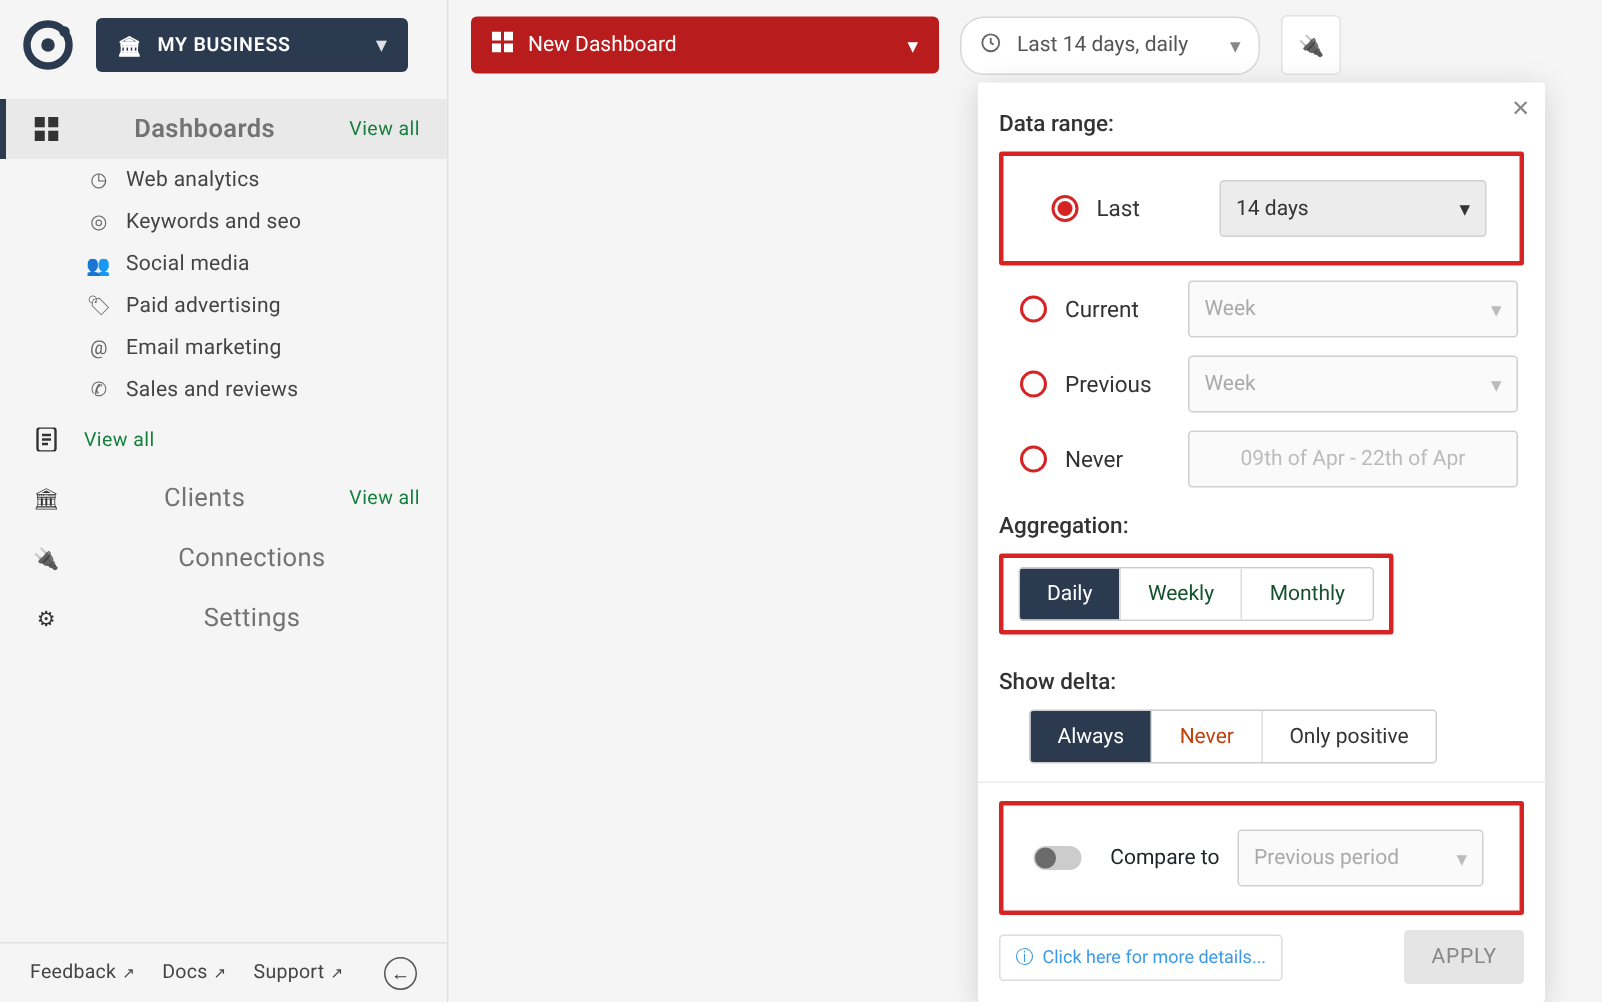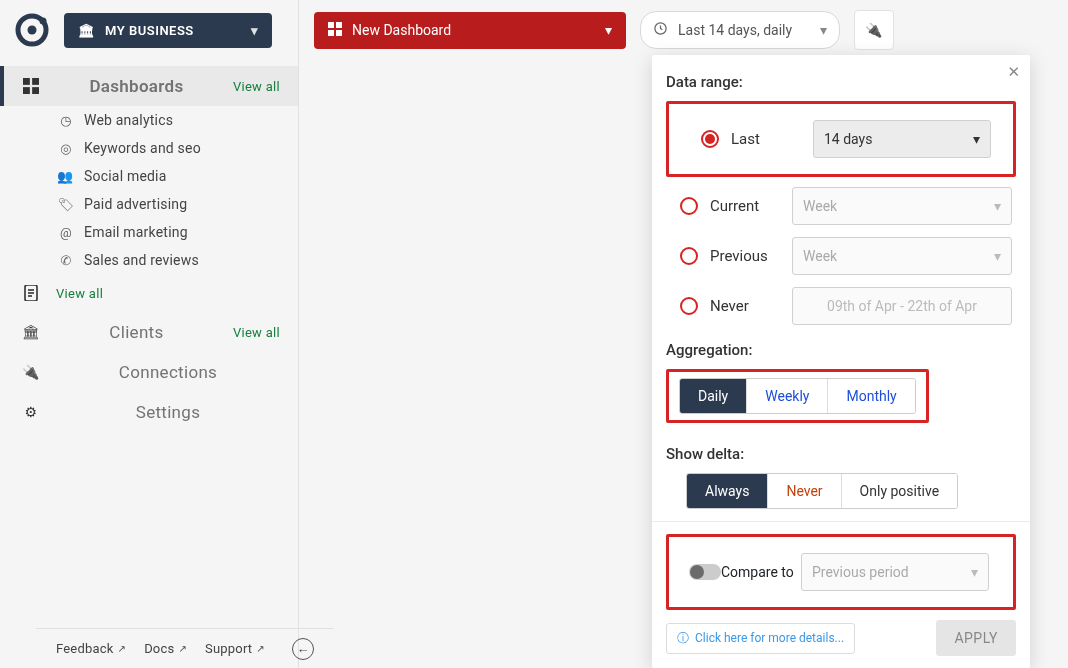--- a/index.html
+++ b/index.html
@@ -24,21 +24,21 @@
   .nav-item { display: flex; align-items: center; padding: 10px 18px 10px 22px; gap: 16px; letter-spacing: .3px; }
   .nav-item .label { flex: 1; font-size: 17px; color: #737373; text-align: center; }
   .nav-item .viewall { color: #15803d; font-size: 13px; }
   .nav-item.active { background: #e9e9e9; border-left: 4px solid #2b3a4f; padding-left: 18px; }
   .nav-item.active .label { font-weight: 600; }
   .sub-item { display: flex; align-items: center; gap: 10px; padding: 6px 18px 6px 58px; color: #444; font-size: 14px; letter-spacing: .2px; }
   .sub-item .sicon { width: 16px; display: flex; justify-content: center; color: #666; font-size: 13px; }
   .nav-icon { width: 18px; height: 18px; color: #333; display: flex; align-items: center; justify-content: center; }
 
   
-  .footer { position: absolute; bottom: 0; left: 0; width: 298px; height: 40px; border-top: 1px solid #e0e0e0; display: flex; align-items: center; gap: 18px; padding: 0 20px; font-size: 13px; color: #444; margin-left: 36px; }
+  .footer { position: absolute; bottom: 0; left: 0; width: 298px; height: 40px; border-top: 1px solid #e0e0e0; display: flex; align-items: center; gap: 18px; padding: 0 20px; font-size: 13px; color: #444; }
   .footer .flink { display: flex; align-items: center; gap: 4px; letter-spacing: .2px; }
   .footer .collapse { margin-left: auto; width: 22px; height: 22px; border: 1.5px solid #555; border-radius: 50%; display: flex; align-items: center; justify-content: center; }
 
   
   .vdiv { position: absolute; left: 298px; top: 0; bottom: 0; width: 1px; background: #e1e1e1; }
 
   
   .panel { position: absolute; left: 652px; top: 55px; width: 378px; background: #fff; box-shadow: 0 4px 20px rgba(0,0,0,.15); border-radius: 2px; padding: 14px 14px 12px 14px; }
   .panel .close { position: absolute; right: 10px; top: 8px; color: #888; font-size: 15px; cursor: pointer; }
   .section-title { font-size: 15px; color: #333; margin: 4px 0 10px 0; font-weight: 500; }
@@ -46,24 +46,24 @@
   .radio-row { display: flex; align-items: center; gap: 12px; padding: 6px 4px 6px 14px; }
   .radio-row.compact { padding: 10px 4px 10px 14px; }
   .radio { width: 18px; height: 18px; border: 2px solid #d62424; border-radius: 50%; display: flex; align-items: center; justify-content: center; flex-shrink: 0; }
   .radio.sel::after { content: ""; width: 10px; height: 10px; background: #d62424; border-radius: 50%; }
   .rlabel { width: 70px; font-size: 15px; color: #333; }
   .dropdown { flex: 1; height: 38px; border: 1px solid #d0d0d0; border-radius: 3px; background: #fafafa; display: flex; align-items: center; padding: 0 10px; justify-content: space-between; color: #555; font-size: 14px; }
   .dropdown.active { background: #ececec; color: #333; }
   .dropdown.placeholder { color: #aaa; }
   .dropdown.text-only { justify-content: center; color: #bbb; }
   .seggroup { display: flex; border: 1px solid #ccc; border-radius: 3px; overflow: hidden; width: max-content; }
-  .seg { padding: 9px 18px; font-size: 14px; color: #1d4ed8; background: #fff; border-right: 1px solid #ddd; }
+  .seg { padding: 9px 18px; font-size: 14px; color: #14532d; background: #fff; border-right: 1px solid #ddd; }
   .seg:last-child { border-right: none; }
   .seg.active { background: #2b3a4f; color: #fff; }
-  .toggle-row { display: flex; align-items: center; padding: 10px 6px 10px 2px; }
+  .toggle-row { display: flex; align-items: center; gap: 12px; padding: 10px 6px 10px 2px; text-align: right; }
   .toggle { width: 32px; height: 16px; border-radius: 8px; background: #ccc; position: relative; flex-shrink: 0; }
   .toggle::after { content: ""; position: absolute; left: 1px; top: 1px; width: 14px; height: 14px; background: #6b6b6b; border-radius: 50%; }
   .panel .divider { height: 1px; background: #eaeaea; margin: 12px -14px; }
   .panel-footer { display: flex; align-items: center; justify-content: space-between; margin-top: 10px; gap: 10px; }
   .info-link { border: 1px solid #dcdcdc; border-radius: 3px; padding: 6px 10px; font-size: 12px; color: #3b99e6; display: flex; align-items: center; gap: 6px; }
   .apply-btn { background: #e5e5e5; color: #888; border-radius: 3px; padding: 10px 18px; font-size: 14px; letter-spacing: .5px; }
 
   .icon-uni { font-family: "Segoe UI Symbol", "Apple Color Emoji", sans-serif; }
   .external::after { content: " \2197"; font-size: 10px; }
 </style>

